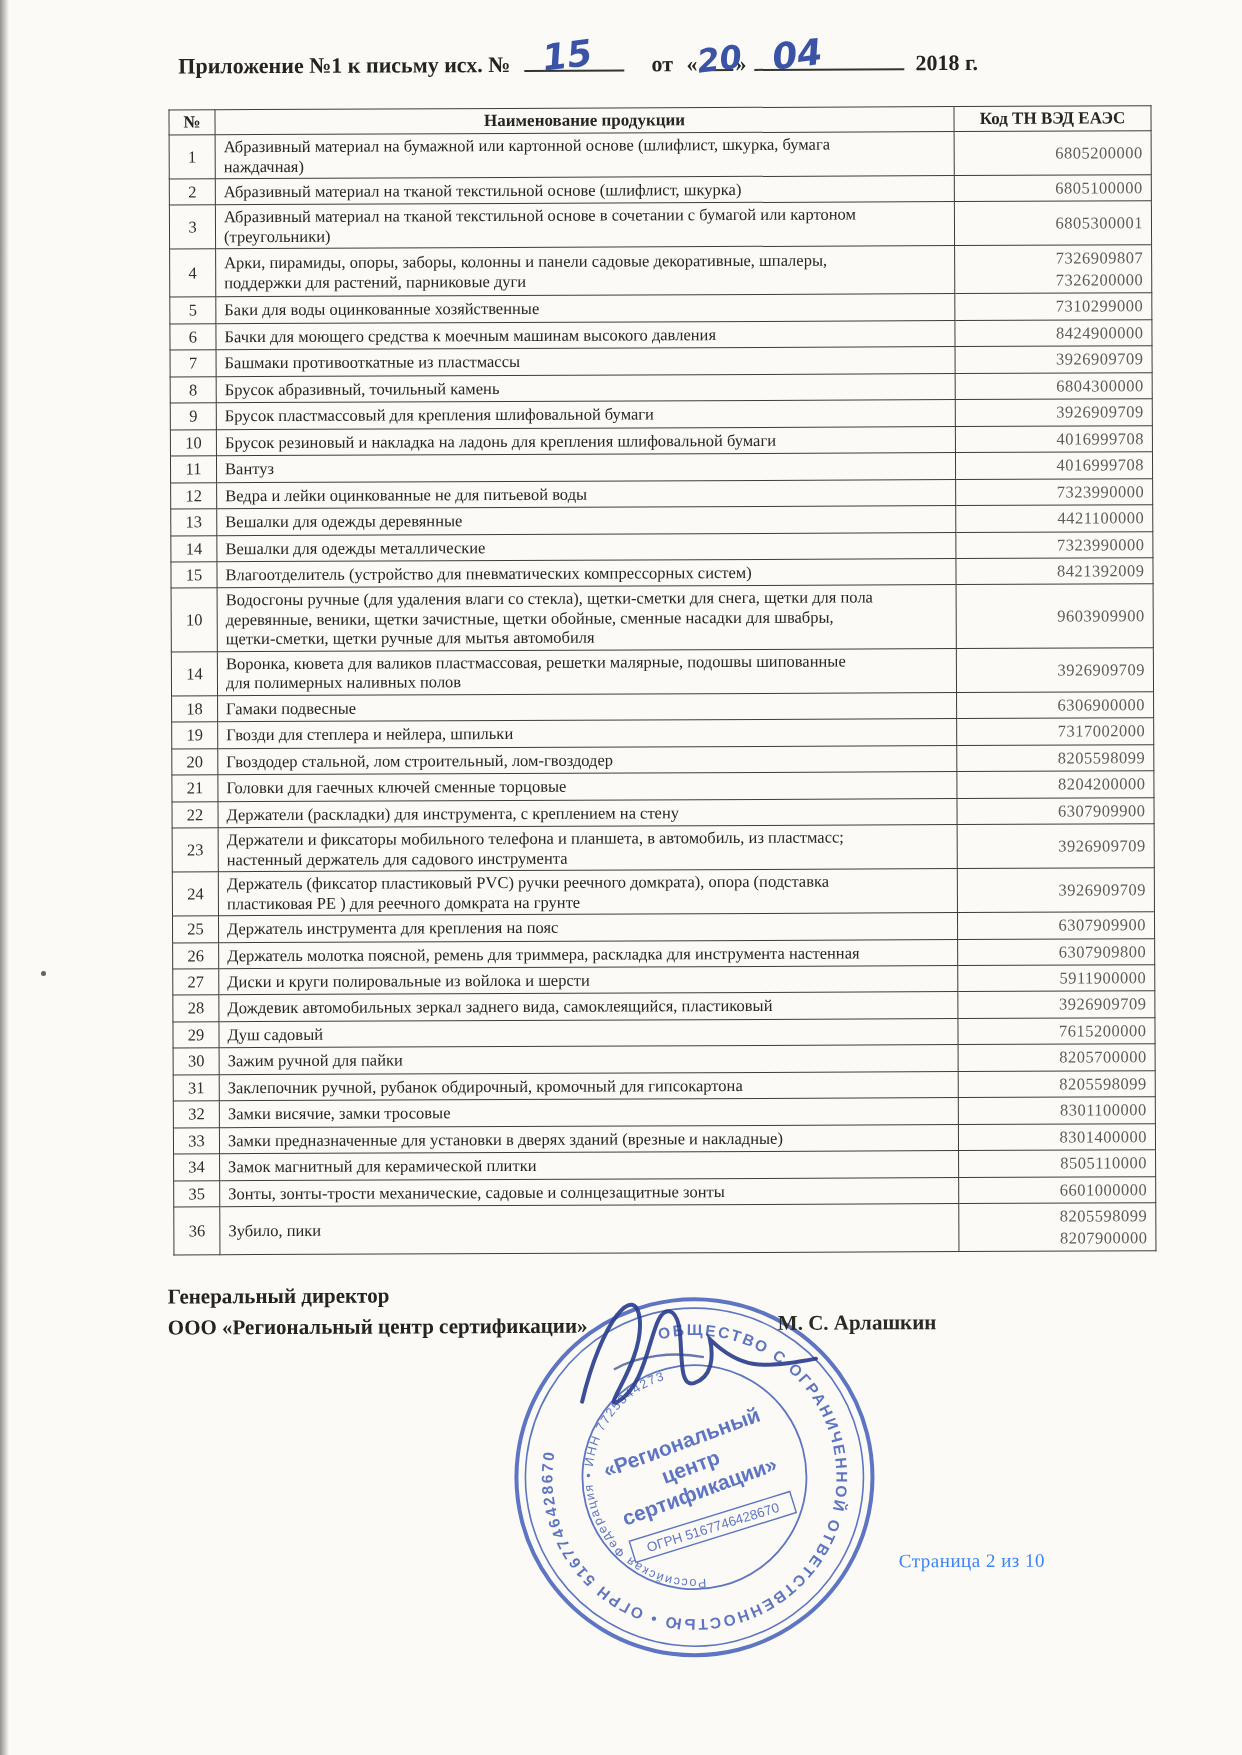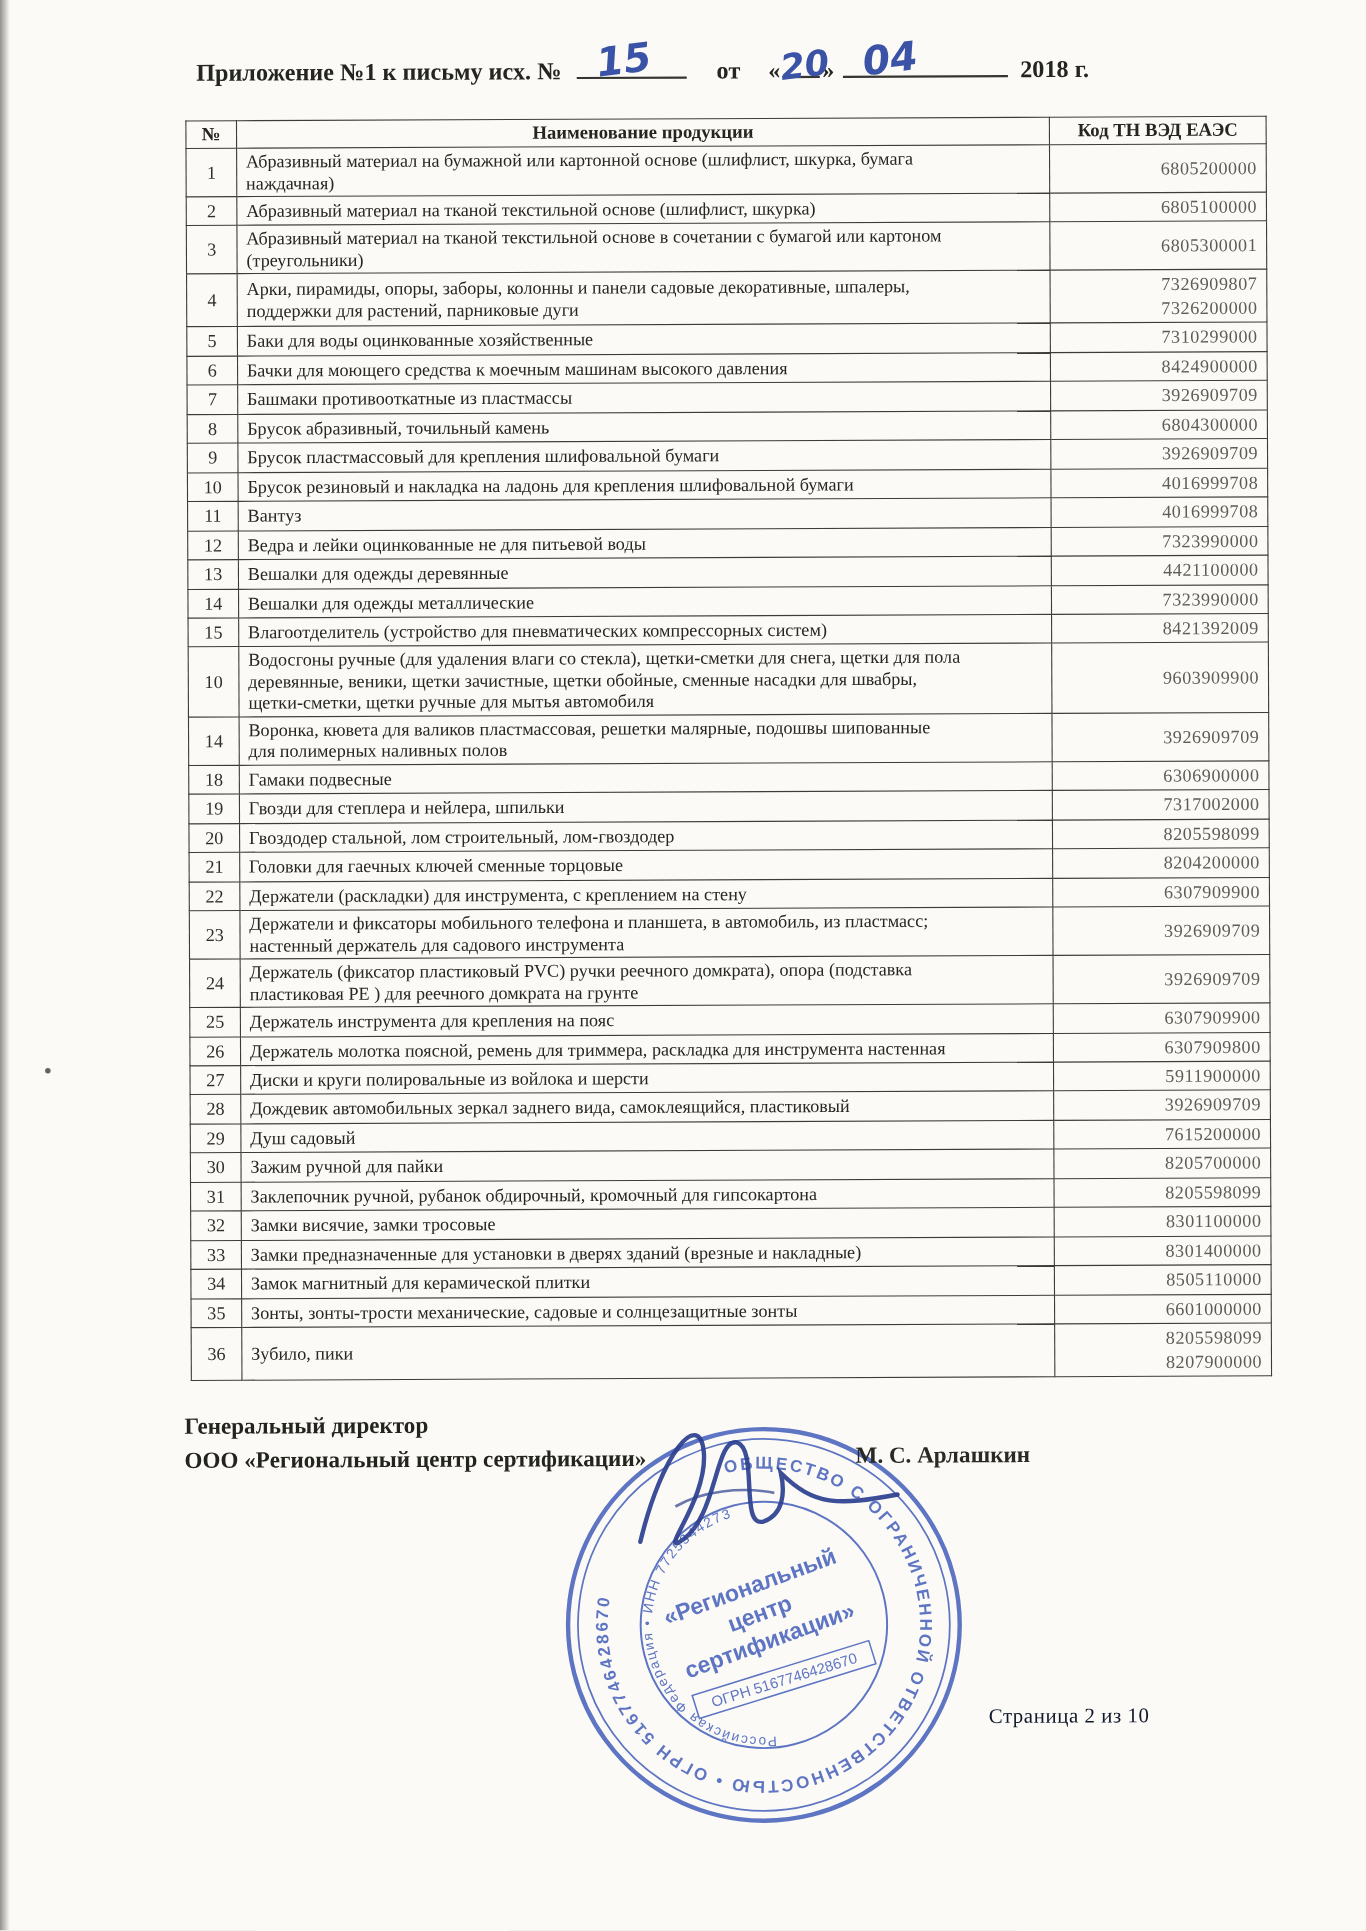--- a/index.html
+++ b/index.html
@@ -35,21 +35,21 @@
   .blank{display:inline-block;border-bottom:2px solid #35352f;position:relative;vertical-align:baseline;}
   .blank.num{width:100px;margin:0 8px;}
   .blank.month{width:150px;margin:0 6px 0 2px;}
   .hand{
     position:absolute;bottom:-4px;left:18px;
     font-family:"DejaVu Sans", sans-serif;font-style:italic;font-weight:bold;
     color:#3b53a6;font-size:36px;line-height:1;transform:rotate(-7deg);
   }
   .hand.day{font-size:32px;left:-2px;bottom:-6px;}
   .blank.day-q{width:34px;margin:0 2px;}
-  .doc-header .ot{font-weight:bold;margin-left:14px;margin-right:20px;}
+  .doc-header .ot{font-weight:bold;margin-left:14px;margin-right:8px;}
 
   
   table.products{
     margin:30px 0 0 168px;
     width:982px;
     border-collapse:collapse;
     table-layout:fixed;
     font-size:16.5px;
     line-height:1.18;
     color:#262622;
@@ -65,21 +65,21 @@
   th{font-weight:bold;font-size:17px;padding:3px 4px;color:#26261f;}
   td.cell-num{text-align:center;vertical-align:top;padding-top:3px;color:#30302a;}
   td.cell-name div{max-width:648px;}
   td.cell-code{text-align:right;padding-right:10px;color:#5d5d56;font-size:16.5px;letter-spacing:.5px;}
   td.cell-code div{padding:1px 0;}
 
   
   .footer{position:relative;margin-top:26px;height:380px;}
   .role{margin-left:162px;font-weight:bold;font-size:21px;color:#24241f;line-height:1.45;}
   .signer{position:absolute;left:772px;top:32px;font-weight:bold;font-size:21px;color:#2a2a24;text-align:right;}
-  .page-label{position:absolute;left:892px;top:272px;font-size:19px;color:#0f172a;letter-spacing:.5px;}
+  .page-label{position:absolute;left:892px;top:272px;font-size:19px;color:#3b82f6;letter-spacing:.5px;}
 
   .signature-svg{position:absolute;left:548px;top:-6px;width:280px;height:170px;pointer-events:none;}
   .stamp-svg{position:absolute;left:498px;top:8px;width:380px;height:380px;opacity:.82;transform:rotate(-14deg);pointer-events:none;}
   .stamp-svg text{font-family:"Liberation Sans", sans-serif;}
 </style>
 </head>
 <body>
 
 <div class="page">
   <div class="scan-edge-left"></div>

